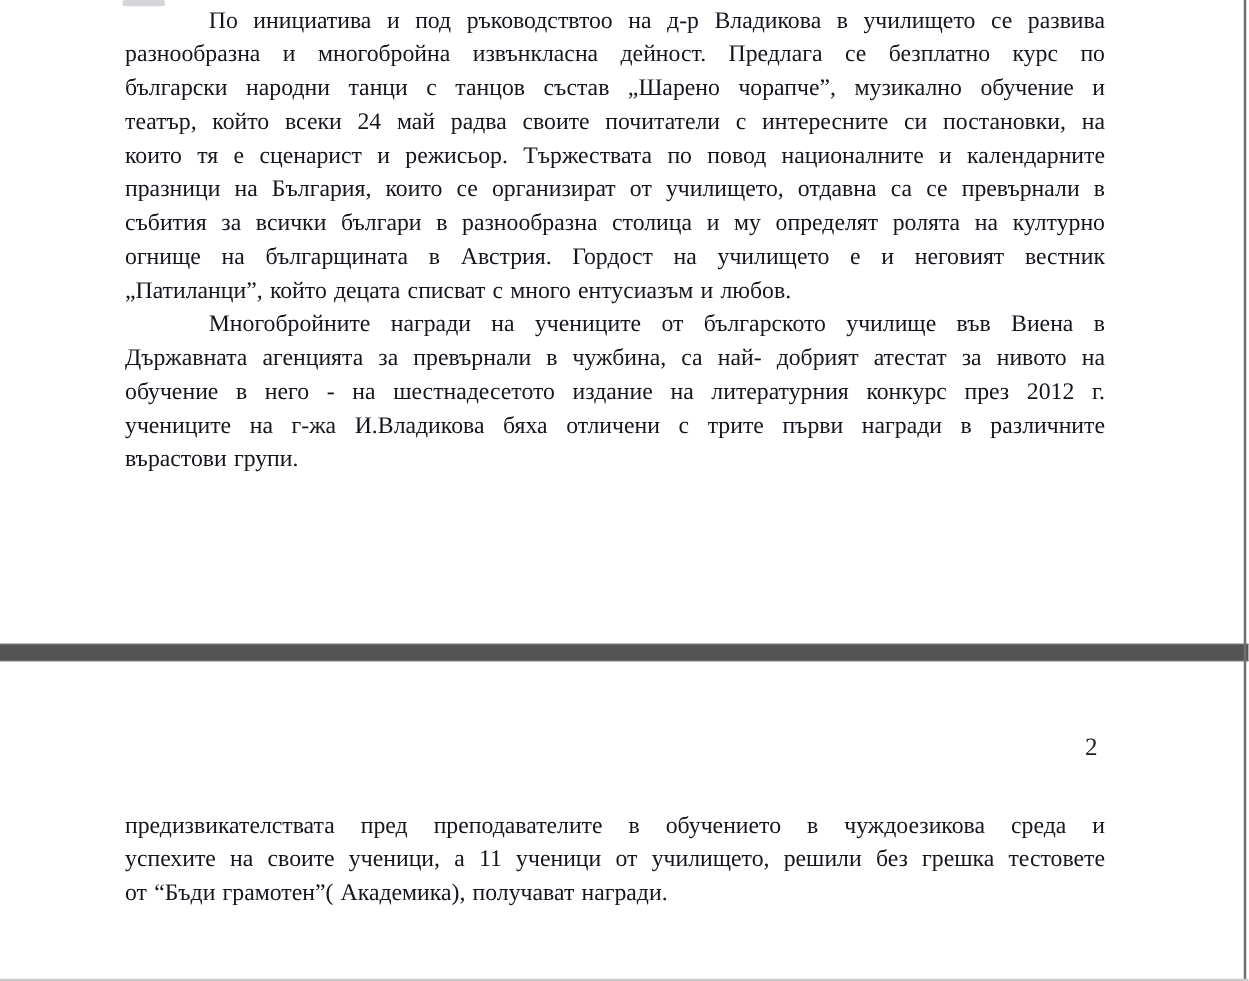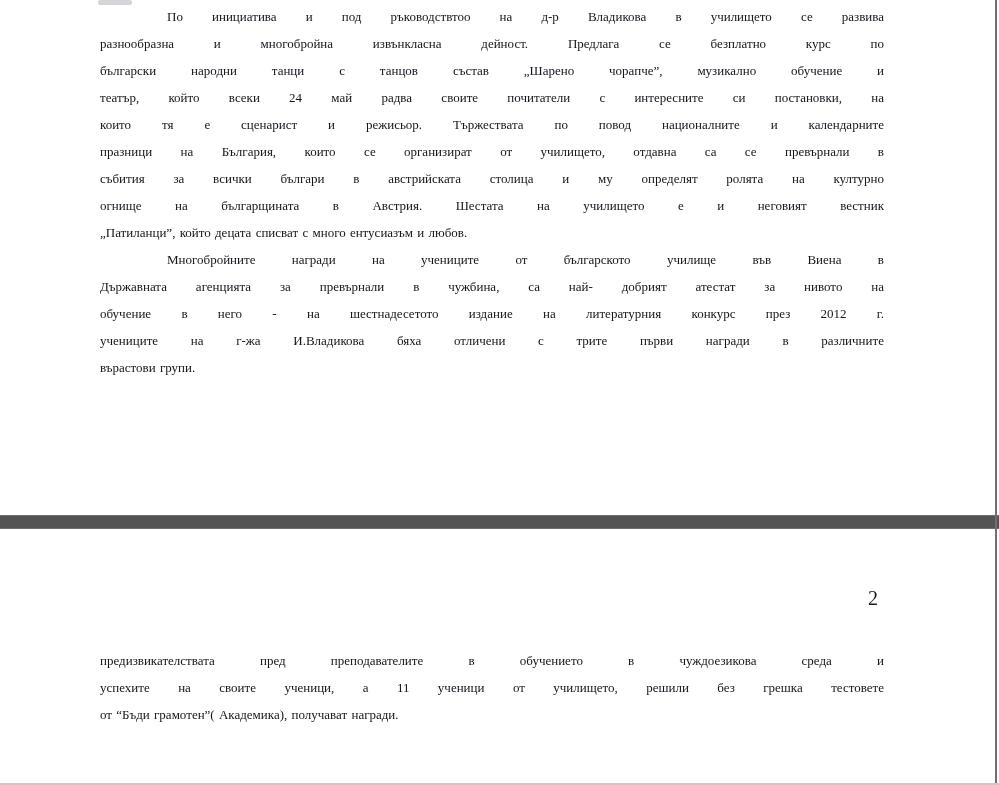--- a/index.html
+++ b/index.html
@@ -17,21 +17,21 @@
     color: #15151f;
   }
   .textblock {
     position: absolute;
     left: 100px;
     width: 784px;
   }
   .page1-block { top: 3px; }
   .page2-block { top: 647px; }
   .ln {
-    font-size: 13px;
+    font-size: 19px;
     line-height: 27px;
     text-align: justify;
     text-align-last: justify;
     word-spacing: 1px;
   }
   .ln-last {
     text-align-last: left;
   }
   .ind {
     text-indent: 67px;
@@ -91,22 +91,22 @@
   <div class="smudge"></div>
 
   <div class="textblock page1-block">
     <div>
       <div class="ln ind">По инициатива и под ръководствтоо на д-р Владикова в училището се развива</div>
       <div class="ln">разнообразна и многобройна извънкласна дейност. Предлага се безплатно курс по</div>
       <div class="ln">български народни танци с танцов състав „Шарено чорапче”, музикално обучение и</div>
       <div class="ln">театър, който всеки 24 май радва своите почитатели с интересните си постановки, на</div>
       <div class="ln">които тя е сценарист и режисьор. Тържествата по повод националните и календарните</div>
       <div class="ln">празници на България, които се организират от училището, отдавна са се превърнали в</div>
-      <div class="ln">събития за всички българи в австрийската столица и му определят ролята на културно</div>
-      <div class="ln">огнище на българщината в Австрия. Шестата на училището е и неговият вестник</div>
+      <div class="ln">събития за всички българи в разнообразна столица и му определят ролята на културно</div>
+      <div class="ln">огнище на българщината в Австрия. Гордост на училището е и неговият вестник</div>
       <div class="ln ln-last">„Патиланци”, който децата списват с много ентусиазъм и любов.</div>
     </div>
     <div>
       <div class="ln ind">Многобройните награди на учениците от българското училище във Виена в</div>
       <div class="ln">Държавната агенцията за превърнали в чужбина, са най- добрият атестат за нивото на</div>
       <div class="ln">обучение в него - на шестнадесетото  издание на литературния конкурс през 2012 г.</div>
       <div class="ln">учениците на г-жа И.Владикова бяха отличени с трите първи награди в различните</div>
       <div class="ln ln-last">върастови групи.</div>
     </div>
   </div>

